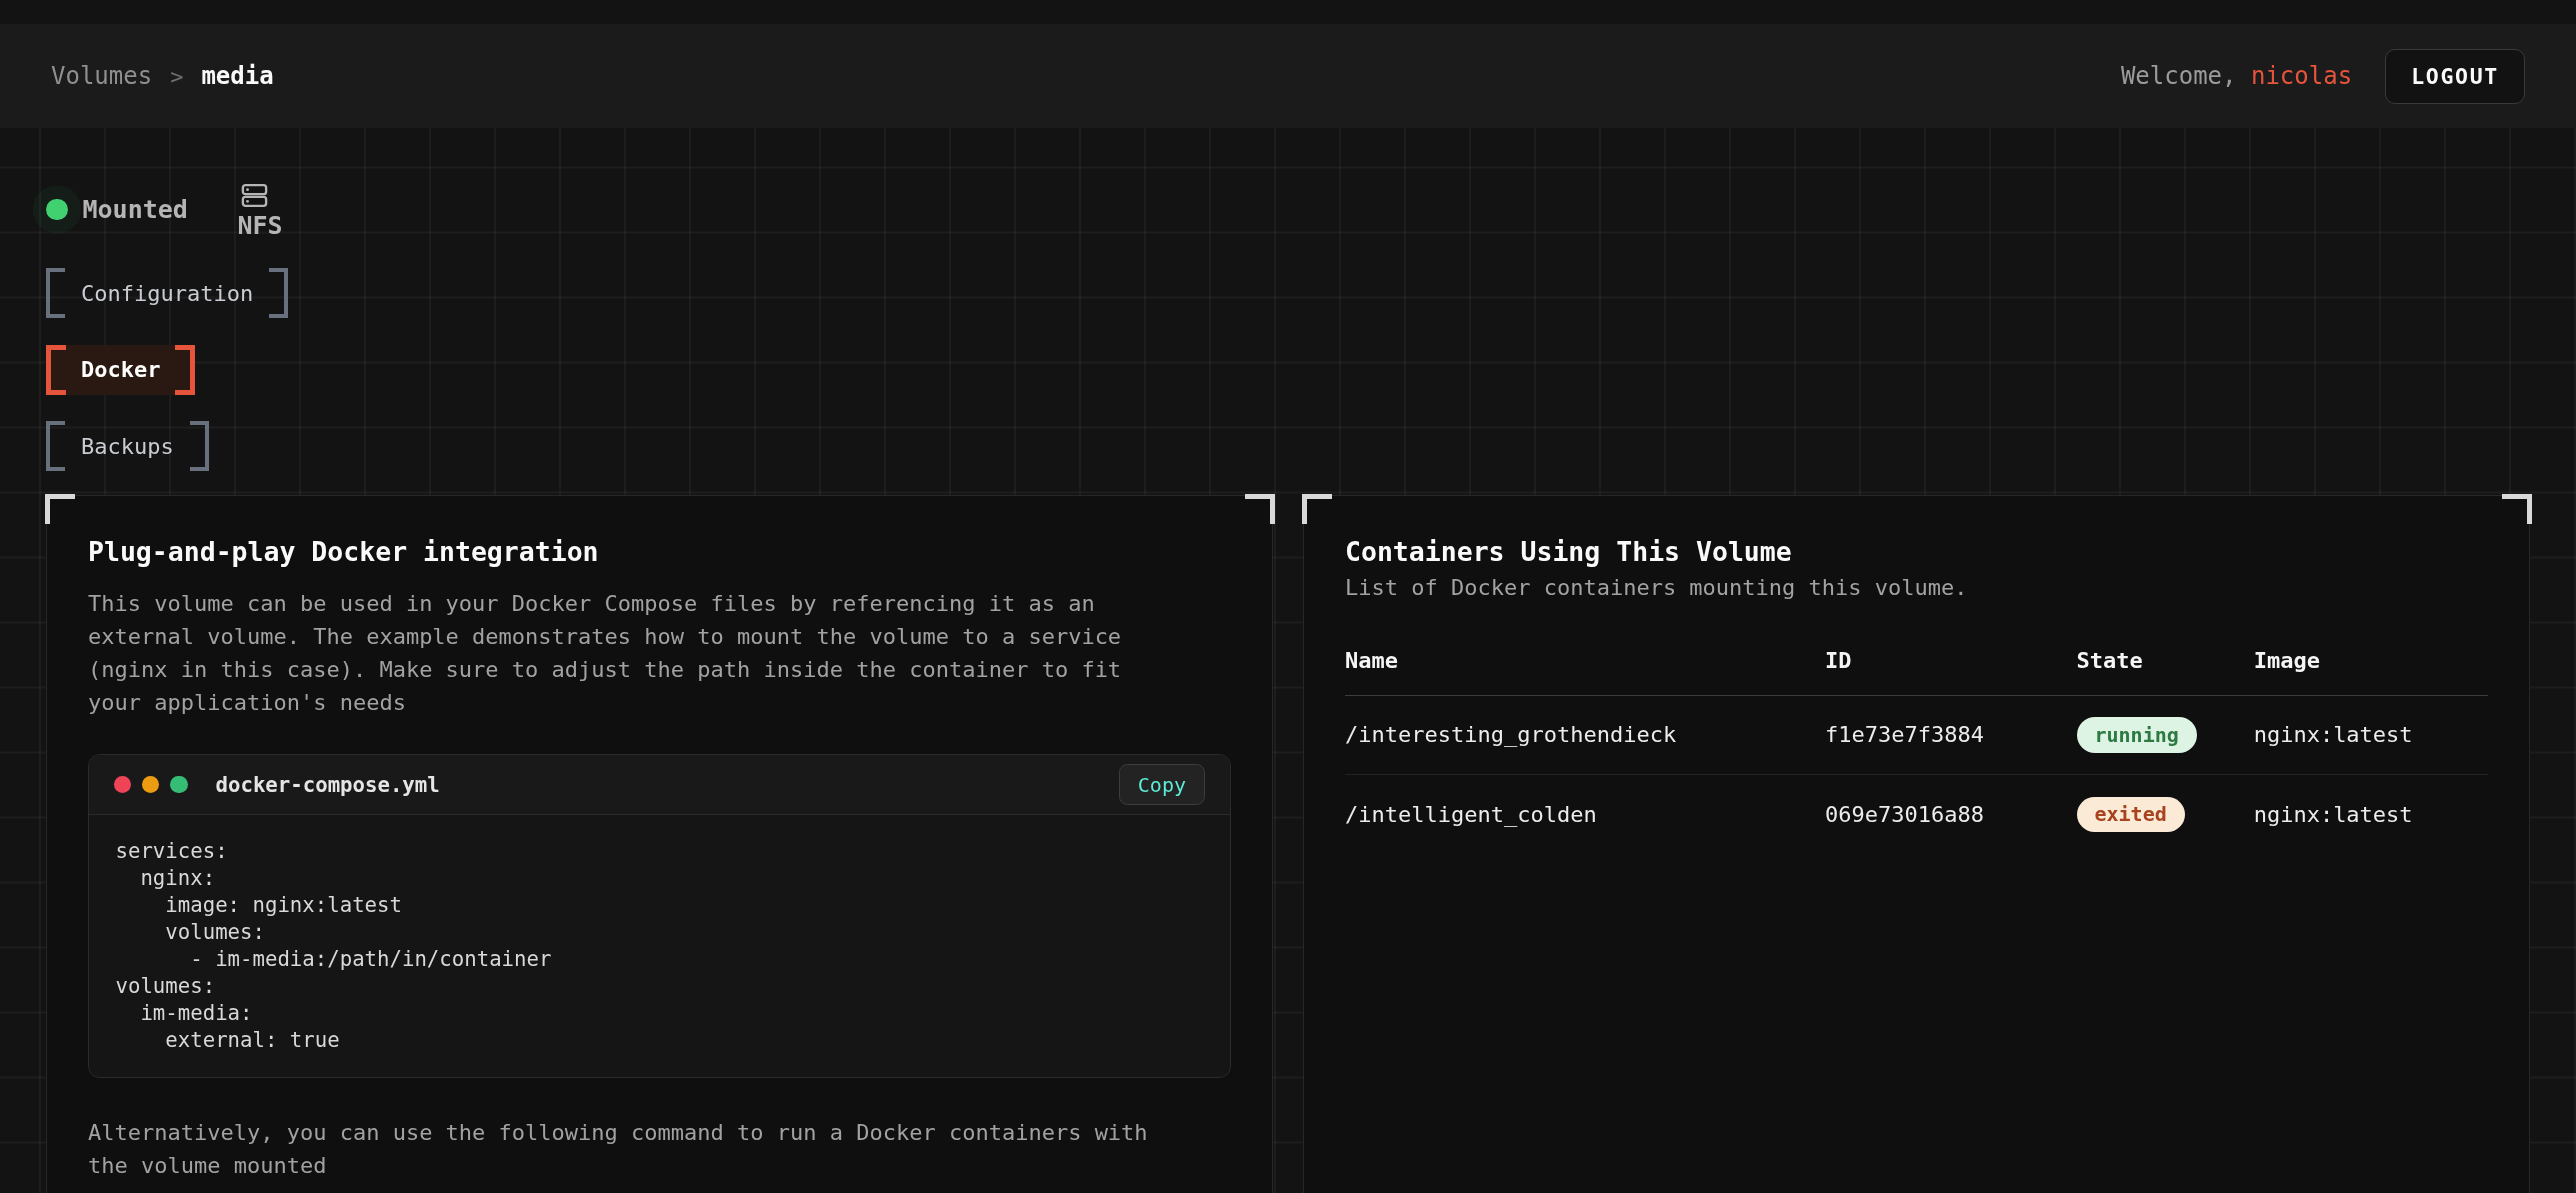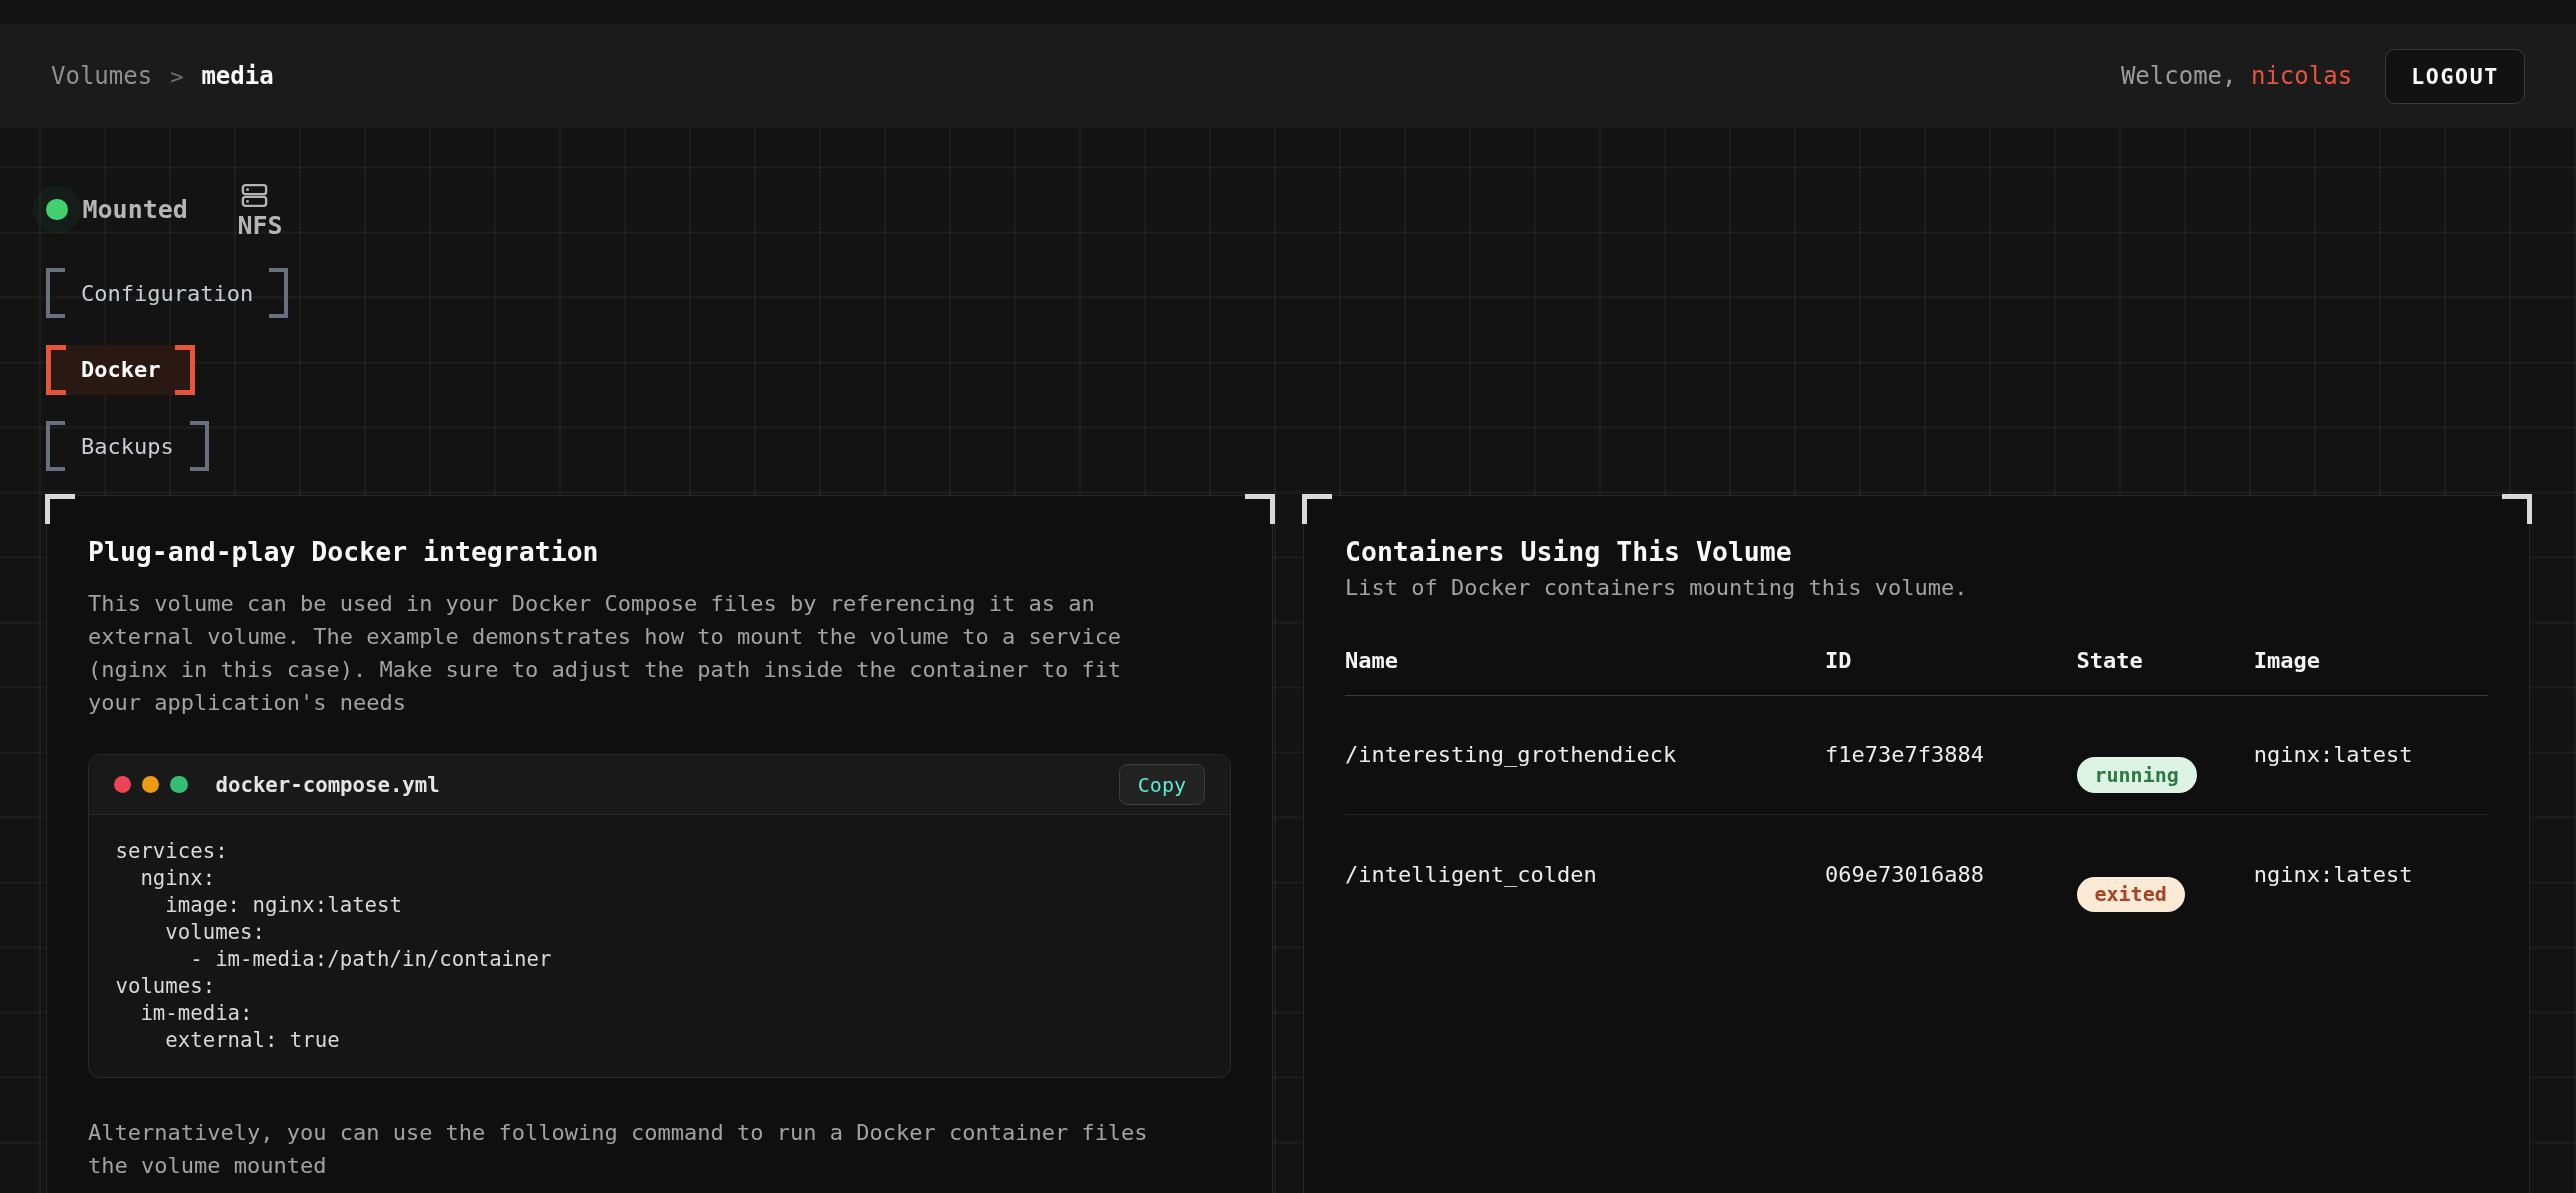--- a/index.html
+++ b/index.html
@@ -135,21 +135,21 @@
   .containers-table col.c-state { width:15.5%; }
   .containers-table col.c-image { width:20.5%; }
   .containers-table th {
     text-align:left; font-weight:bold; color:#f5f5f5;
     padding:0 0 21.5px 0; border-bottom:1.7px solid #3c3c3e;
   }
   .containers-table td { padding:21.5px 0; border-bottom:1.7px solid #232324; color:#ececec; }
   .containers-table tr:last-child td { border-bottom:none; }
   .pill {
     display:inline-block; padding:5.8px 18px; border-radius:826px;
-    font-size:20px; font-weight:bold;margin-top:40px;
+    font-size:20px; font-weight:bold;
   }
   .pill-running { background:#ddf3e3; color:#2d7a43; }
   .pill-exited  { background:#fbead6; color:#a8431f; }
 
   .footer-strip {
     position:absolute; left:0; right:0; bottom:0; height:8.3px;
     background:#0b0b0b; border-top:1.7px solid #1e1e1f;
   }
 </style>
 </head>
@@ -217,21 +217,21 @@
         <pre class="code-body">services:
   nginx:
     image: nginx:latest
     volumes:
       - im-media:/path/in/container
 volumes:
   im-media:
     external: true</pre>
       </div>
 
-      <p class="cli-intro">Alternatively, you can use the following command to run a Docker container files the volume mounted</p>
+      <p class="cli-intro">Alternatively, you can use the following command to run a Docker containers with the volume mounted</p>
 
       <div class="code-block">
         <div class="code-header">
           <span class="dots">
             <span class="dot dot-red"></span>
             <span class="dot dot-yellow"></span>
             <span class="dot dot-green"></span>
           </span>
           <span class="filename">CLI one-liner</span>
           <button class="copy-btn">Copy</button>

